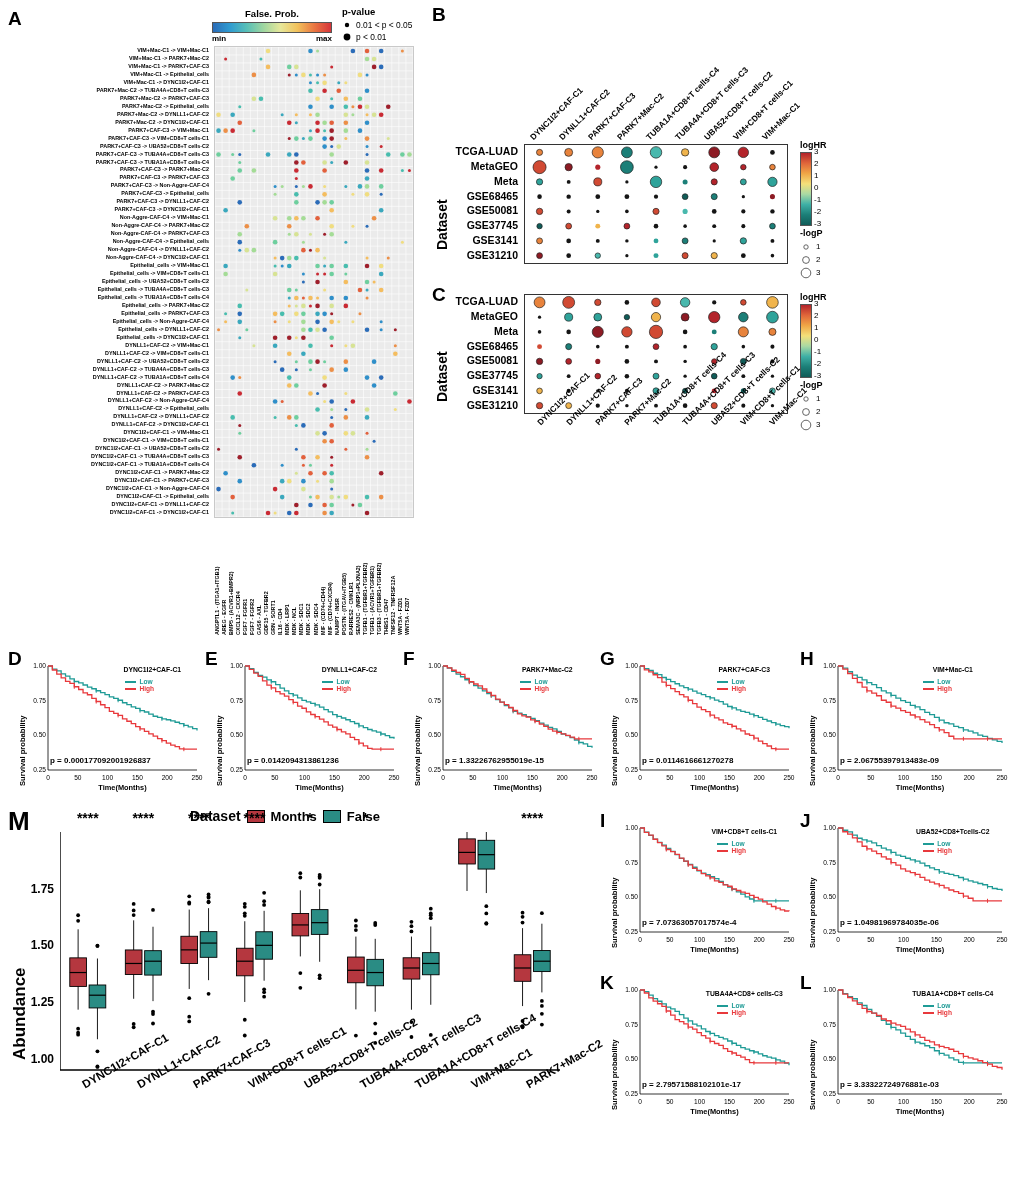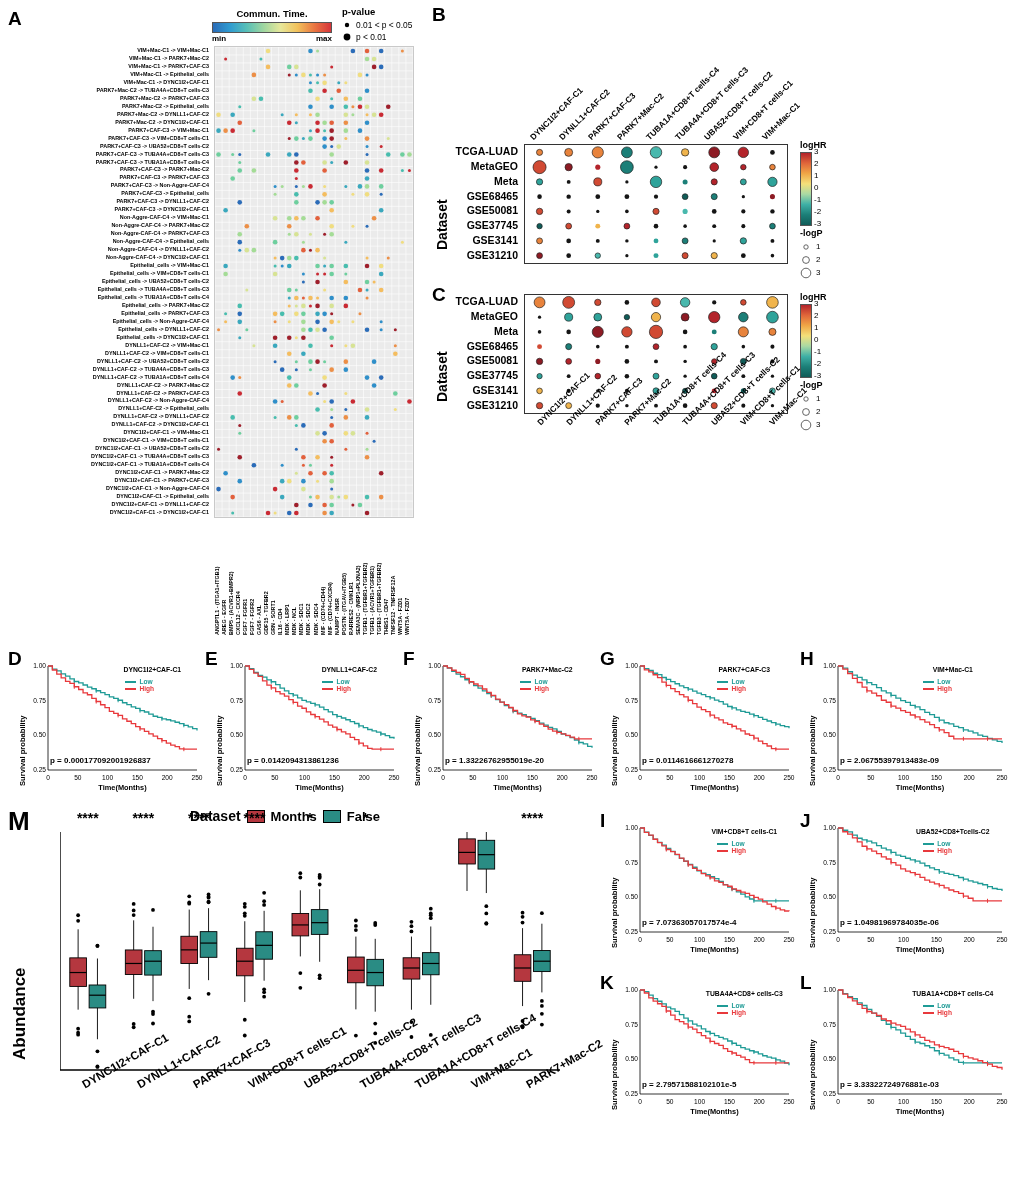--- a/index.html
+++ b/index.html
@@ -24,21 +24,21 @@
 <div class="panel-letter" style="left:800px;top:648px;">H</div>
 <div class="panel-letter" style="left:600px;top:810px;">I</div>
 <div class="panel-letter" style="left:800px;top:810px;">J</div>
 <div class="panel-letter" style="left:600px;top:972px;">K</div>
 <div class="panel-letter" style="left:800px;top:972px;">L</div>
 <div class="panel-letter" style="left:8px;top:806px;font-size:26px;">M</div>
 
 <div id="panelA" style="position:absolute;left:0;top:0;width:430px;height:640px;">
 
   <div style="position:absolute;left:212px;top:8px;width:120px;">
-    <div style="font-size:9.5px;font-weight:bold;text-align:center;">Commun. Time.</div>
+    <div style="font-size:9.5px;font-weight:bold;text-align:center;">False. Prob.</div>
     <div style="margin-top:3px;height:9px;border:0.6px solid #555;background:linear-gradient(to right,#2b6cb8,#2f9bd0,#57bfb7,#9fd6a0,#e6e79a,#f2c25c,#ea7742,#d6343a);"></div>
     <div style="display:flex;justify-content:space-between;font-size:8px;font-weight:bold;margin-top:1px;">
       <span>min</span>
       <span>max</span>
     </div>
   </div>
 
   <div style="position:absolute;left:342px;top:6px;">
     <div style="font-size:9.5px;font-weight:bold;">p-value</div>
     <div style="display:flex;align-items:center;gap:4px;margin-top:3px;">
@@ -1025,21 +1025,21 @@
       <div style="position: absolute; left: 107.48px; top: 18px; font-size: 6.6px; font-weight: bold;">
         <div style="display:flex;align-items:center;gap:3px;">
           <span style="display:inline-block;width:11px;height:2px;background:#1f9b96;"></span>
           <span style="color:#1f9b96;">Low</span>
         </div>
         <div style="display:flex;align-items:center;gap:3px;">
           <span style="display:inline-block;width:11px;height:2px;background:#e8393c;"></span>
           <span style="color:#e8393c;">High</span>
         </div>
       </div>
-      <div style="position: absolute; left: 32px; top: 96px; font-size: 8px; font-weight: bold;">p = 1.33226762955019e-20</div>
+      <div style="position: absolute; left: 32px; top: 96px; font-size: 8px; font-weight: bold;">p = 1.33226762955019e-15</div>
     </div>
     <div style="position: absolute; left: 610px; top: 660px; width: 185px; height: 178px;">
       <div class="ylab" style="left: 0px; top: 126px; font-size: 7.6px;">Survival probability</div>
       <div style="position: absolute; left: 4px; top: 2px; font-size: 6.6px; width: 24px; text-align: right;">1.00</div>
       <div style="position: absolute; left: 4px; top: 36.6667px; font-size: 6.6px; width: 24px; text-align: right;">0.75</div>
       <div style="position: absolute; left: 4px; top: 71.3333px; font-size: 6.6px; width: 24px; text-align: right;">0.50</div>
       <div style="position: absolute; left: 4px; top: 106px; font-size: 6.6px; width: 24px; text-align: right;">0.25</div>
       <div style="position: absolute; left: 24px; top: 114px; font-size: 6.6px; width: 12px; text-align: center;">0</div>
       <div style="position: absolute; left: 53.8px; top: 114px; font-size: 6.6px; width: 12px; text-align: center;">50</div>
       <div style="position: absolute; left: 83.6px; top: 114px; font-size: 6.6px; width: 12px; text-align: center;">100</div>
@@ -1240,21 +1240,21 @@
       <div style="position: absolute; left: 107.48px; top: 18px; font-size: 6.6px; font-weight: bold;">
         <div style="display:flex;align-items:center;gap:3px;">
           <span style="display:inline-block;width:11px;height:2px;background:#1f9b96;"></span>
           <span style="color:#1f9b96;">Low</span>
         </div>
         <div style="display:flex;align-items:center;gap:3px;">
           <span style="display:inline-block;width:11px;height:2px;background:#e8393c;"></span>
           <span style="color:#e8393c;">High</span>
         </div>
       </div>
-      <div style="position: absolute; left: 32px; top: 96px; font-size: 8px; font-weight: bold;">p = 2.79571588102101e-5</div>
+      <div style="position: absolute; left: 32px; top: 96px; font-size: 8px; font-weight: bold;">p = 2.79571588102101e-17</div>
     </div>
     <div style="position: absolute; left: 808px; top: 984px; width: 200px; height: 178px;">
       <div class="ylab" style="left: 0px; top: 126px; font-size: 7.6px;">Survival probability</div>
       <div style="position: absolute; left: 4px; top: 2px; font-size: 6.6px; width: 24px; text-align: right;">1.00</div>
       <div style="position: absolute; left: 4px; top: 36.6667px; font-size: 6.6px; width: 24px; text-align: right;">0.75</div>
       <div style="position: absolute; left: 4px; top: 71.3333px; font-size: 6.6px; width: 24px; text-align: right;">0.50</div>
       <div style="position: absolute; left: 4px; top: 106px; font-size: 6.6px; width: 24px; text-align: right;">0.25</div>
       <div style="position: absolute; left: 24px; top: 114px; font-size: 6.6px; width: 12px; text-align: center;">0</div>
       <div style="position: absolute; left: 56.8px; top: 114px; font-size: 6.6px; width: 12px; text-align: center;">50</div>
       <div style="position: absolute; left: 89.6px; top: 114px; font-size: 6.6px; width: 12px; text-align: center;">100</div>
@@ -1442,20 +1442,26 @@
         <line x1="481.8888888888889" x2="481.8888888888889" y1="91.71638441957361" y2="160.41236568320497" stroke="#000" stroke-width="0.9"></line>
         <rect x="473.5555555555556" y="118.49591546829912" width="16.666666666666668" height="21.07906024487643" fill="#2a8c84" stroke="#000" stroke-width="0.9"></rect>
         <line x1="473.5555555555556" x2="490.22222222222223" y1="129.2" y2="129.2" stroke="#000" stroke-width="1.2"></line>
         <circle cx="481.8888888888889" cy="192.54894082165117" r="1.9" fill="#000"></circle>
         <circle cx="481.8888888888889" cy="181.79047981810623" r="1.9" fill="#000"></circle>
         <circle cx="481.8888888888889" cy="81.19639916218023" r="1.9" fill="#000"></circle>
         <circle cx="481.8888888888889" cy="173.91111561003038" r="1.9" fill="#000"></circle>
         <circle cx="481.8888888888889" cy="168.97303272198872" r="1.9" fill="#000"></circle>
       </svg>
     </div>
+  <div id="mYTicks" style="position:absolute;left:18px;top:32px;width:40px;height:238px;">
+      <div style="position: absolute; right: 4px; top: 49.6667px; font-size: 12px; font-weight: bold;">1.75</div>
+      <div style="position: absolute; right: 4px; top: 106.333px; font-size: 12px; font-weight: bold;">1.50</div>
+      <div style="position: absolute; right: 4px; top: 163px; font-size: 12px; font-weight: bold;">1.25</div>
+      <div style="position: absolute; right: 4px; top: 219.667px; font-size: 12px; font-weight: bold;">1.00</div>
+    </div>
   <div id="mSig" style="position:absolute;left:60px;top:10px;width:500px;height:20px;">
       <div style="position: absolute; left: 0px; top: 0px; width: 55.5556px; text-align: center; font-size: 14px; font-weight: bold;">****</div>
       <div style="position: absolute; left: 55.5556px; top: 0px; width: 55.5556px; text-align: center; font-size: 14px; font-weight: bold;">****</div>
       <div style="position: absolute; left: 111.111px; top: 0px; width: 55.5556px; text-align: center; font-size: 14px; font-weight: bold;">****</div>
       <div style="position: absolute; left: 166.667px; top: 0px; width: 55.5556px; text-align: center; font-size: 14px; font-weight: bold;">****</div>
       <div style="position: absolute; left: 222.222px; top: 0px; width: 55.5556px; text-align: center; font-size: 14px; font-weight: bold;">*</div>
       <div style="position: absolute; left: 277.778px; top: 0px; width: 55.5556px; text-align: center; font-size: 14px; font-weight: bold;">*</div>
       <div style="position: absolute; left: 444.444px; top: 0px; width: 55.5556px; text-align: center; font-size: 14px; font-weight: bold;">****</div>
     </div>
   <div id="mCats" style="position:absolute;left:60px;top:278px;width:520px;height:120px;">

